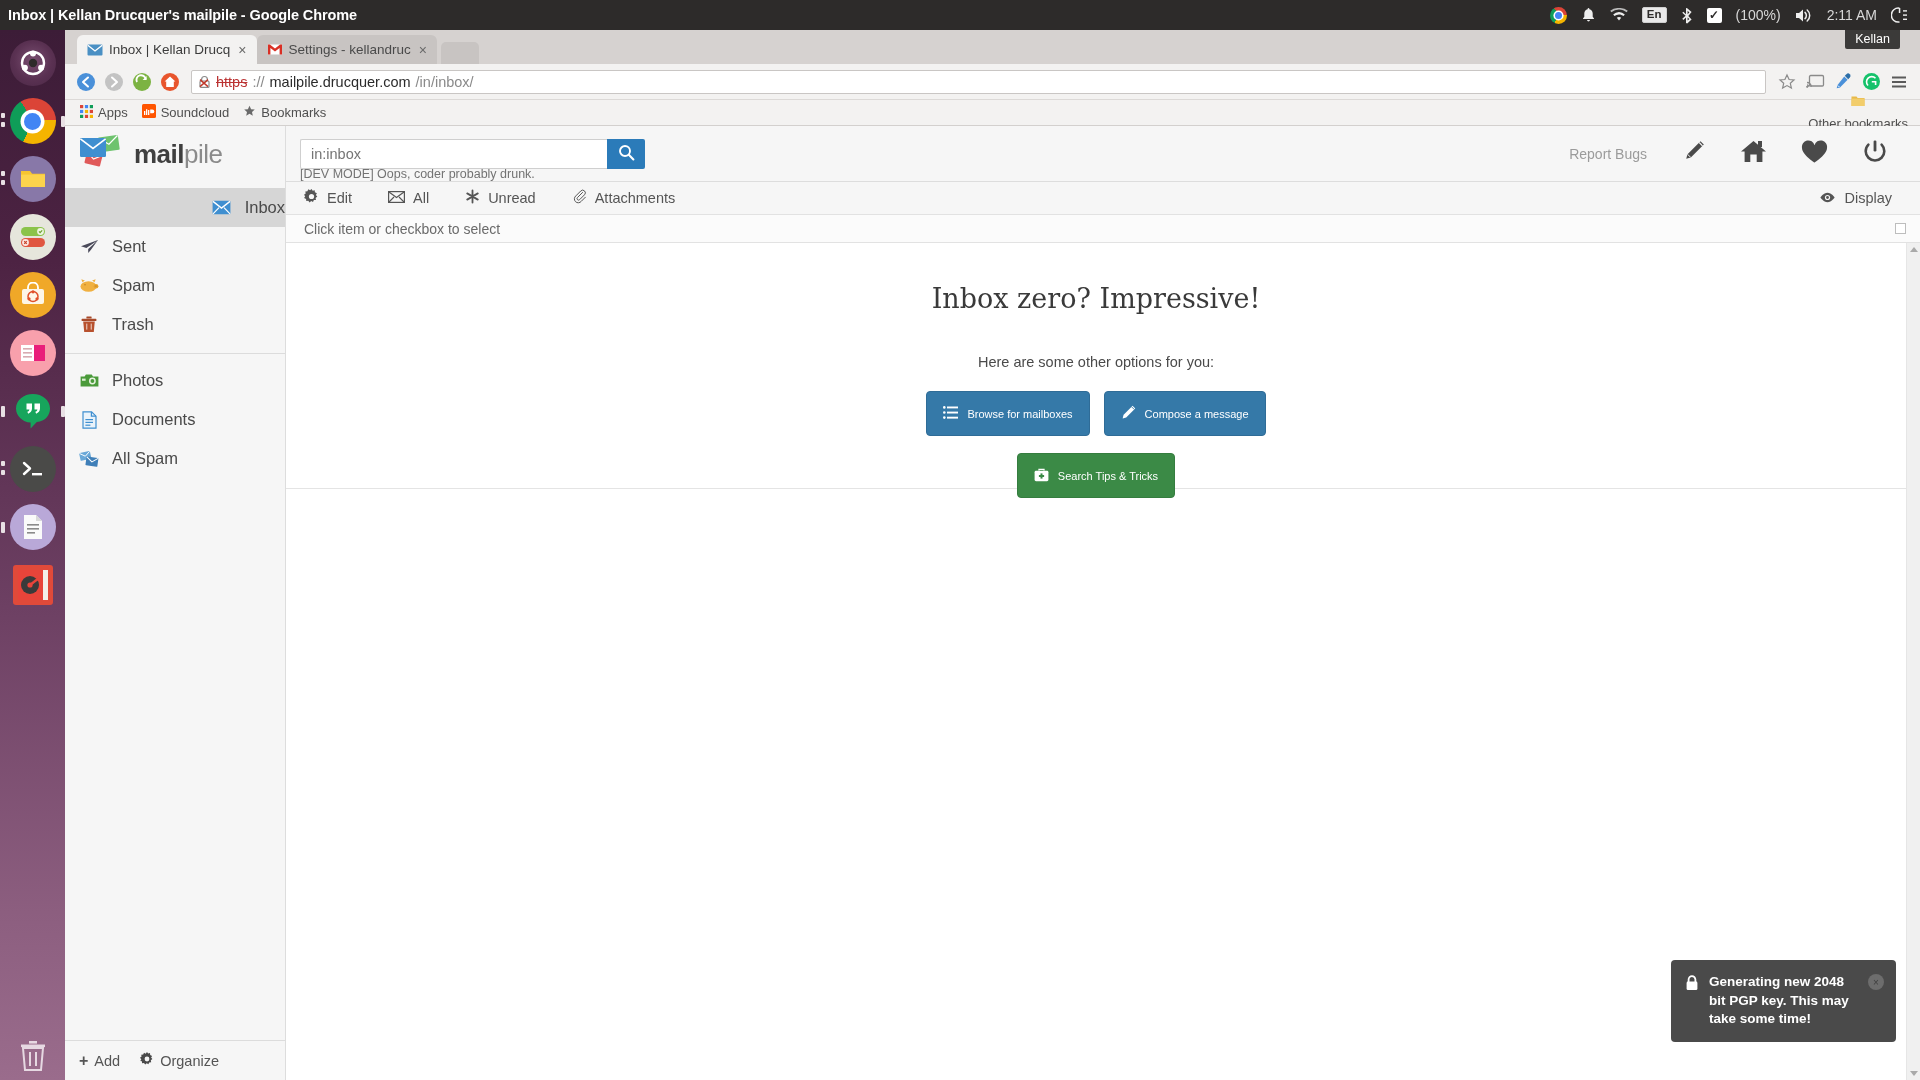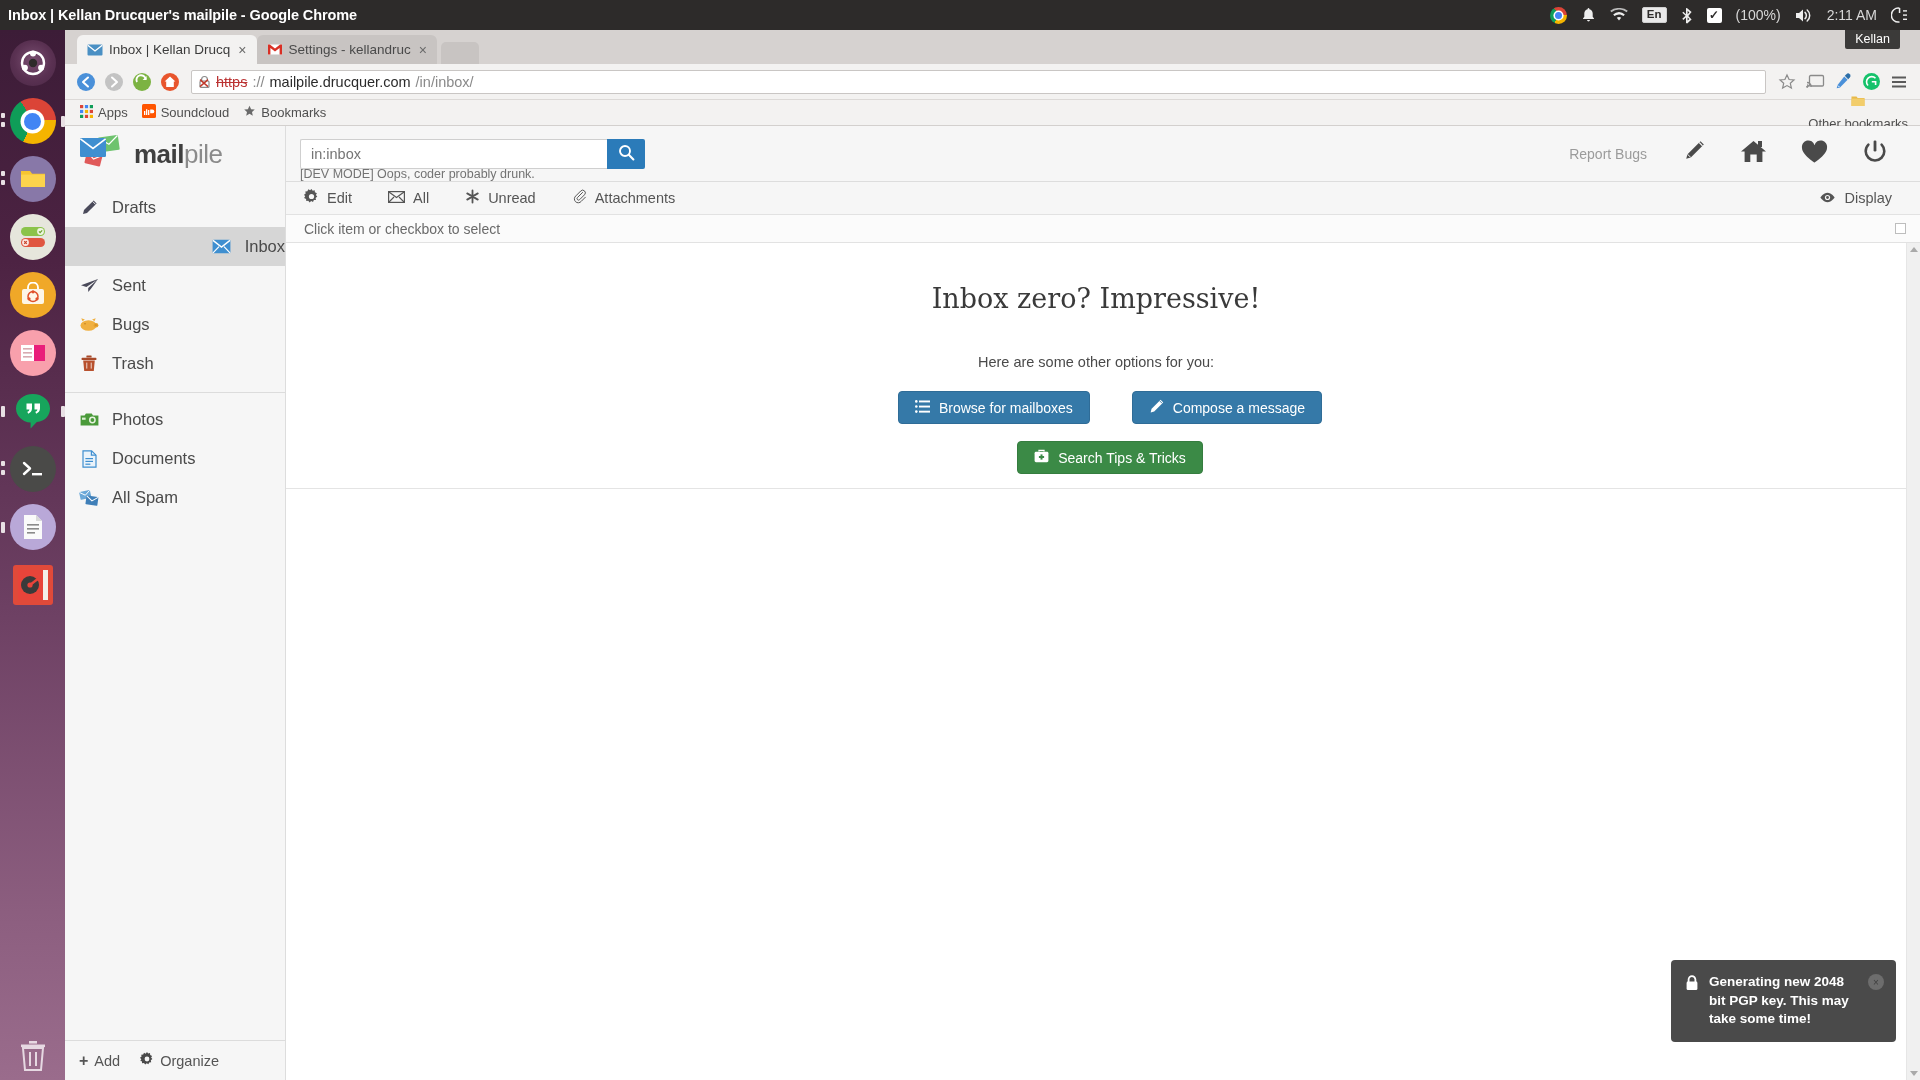--- a/index.html
+++ b/index.html
@@ -238,22 +238,22 @@
   }
   #empty-title {
     font-family: "DejaVu Serif", serif;
     font-size: 27px; color: #3a3a3a; margin-top: 40px; font-weight: normal;
   }
   #empty-sub { font-size: 14.5px; color: #4a4a4a; margin-top: 40px; }
   #empty-row1 { margin-top: 21px; display: flex; gap: 14px; }
   #empty-row2 { margin-top: 17px; }
   .btn {
     display: inline-flex; align-items: center; gap: 9px;
-    height: 33px; padding: 0 16px; border-radius: 4px;
-    font-size: 14px; color: #ffffff; border: 1px solid transparent; margin-left: 28px;
+    height: 45px; padding: 0 16px; border-radius: 4px;
+    font-size: 11px; color: #ffffff; border: 1px solid transparent;
   }
   .btn-blue { background: #3579a8; border-color: #2f6c97; }
   .btn-green { background: #3b8a46; border-color: #357d3f; }
 
   #mp-scroll-track {
     position: absolute; right: 0; top: 117px; width: 14px; bottom: 0;
     background: #f0f0f0; border-left: 1px solid #e6e6e6;
   }
   #mp-scroll-up {
     position: absolute; top: 4px; left: 3px;
@@ -621,29 +621,20 @@
             <g>
                 <rect x="3" y="5" width="26" height="19" rx="1.2" fill="#3f8fd0"></rect>
                 <path d="M3.4 5.8L16 15.5 28.6 5.8" stroke="#fff" stroke-width="1.6" fill="none"></path>
               </g>
           </svg>
         </span>
         <span class="logo-text"><b>mail</b><span>pile</span></span>
       </div>
 
       <div id="mp-nav">
-        <div class="navitem">
-          <span class="navicon">
-            <svg width="17" height="17" viewBox="0 0 17 17">
-                <path d="M12.6 1.4l3 3L6 14 2 15l1-4z" fill="#4a4a5a"></path>
-                <path d="M11.6 2.4l3 3" stroke="#fff" stroke-width="0.9"></path>
-              </svg>
-          </span>
-          <span>Drafts</span>
-        </div>
         <div class="navitem active">
           <span class="navicon">
             <svg width="19" height="15" viewBox="0 0 19 15">
                 <rect x="0.6" y="0.8" width="17.8" height="13.4" rx="1" fill="#3f8fd0"></rect>
                 <path d="M1 1.4L9.5 8 18 1.4" stroke="#fff" stroke-width="1.4" fill="none"></path>
                 <path d="M1 13.8L7 7.6M18 13.8L12 7.6" stroke="#fff" stroke-width="1.2" fill="none"></path>
               </svg>
           </span>
           <span>Inbox</span>
         </div>
@@ -659,21 +650,21 @@
           <span class="navicon">
             <svg width="20" height="15" viewBox="0 0 20 15">
                 <ellipse cx="9.5" cy="8.5" rx="8" ry="5.2" fill="#f0b040"></ellipse>
                 <path d="M3.5 4.2l-1.2-3 3.6 1.4zM15.5 4.2l1.2-3-3.6 1.4z" fill="#f0b040"></path>
                 <ellipse cx="17" cy="8.2" rx="2.4" ry="2.2" fill="#e8a430"></ellipse>
                 <circle cx="16.3" cy="8" r="0.5" fill="#b8791c"></circle>
                 <circle cx="17.8" cy="8" r="0.5" fill="#b8791c"></circle>
                 <circle cx="6" cy="6.8" r="0.7" fill="#b8791c"></circle>
               </svg>
           </span>
-          <span>Bugs</span>
+          <span>Spam</span>
         </div>
         <div class="navitem">
           <span class="navicon">
             <svg width="16" height="17" viewBox="0 0 16 17">
                 <rect x="0.6" y="2.8" width="14.8" height="2.2" rx="0.6" fill="#a84a2a"></rect>
                 <rect x="5.4" y="0.6" width="5.2" height="2" rx="0.5" fill="#a84a2a"></rect>
                 <path d="M2.2 5.4h11.6l-1 10.6H3.2z" fill="#b8512e"></path>
                 <rect x="5" y="7.6" width="1.4" height="6" fill="#fff" opacity="0.55"></rect>
                 <rect x="9.6" y="7.6" width="1.4" height="6" fill="#fff" opacity="0.55"></rect>
               </svg>

